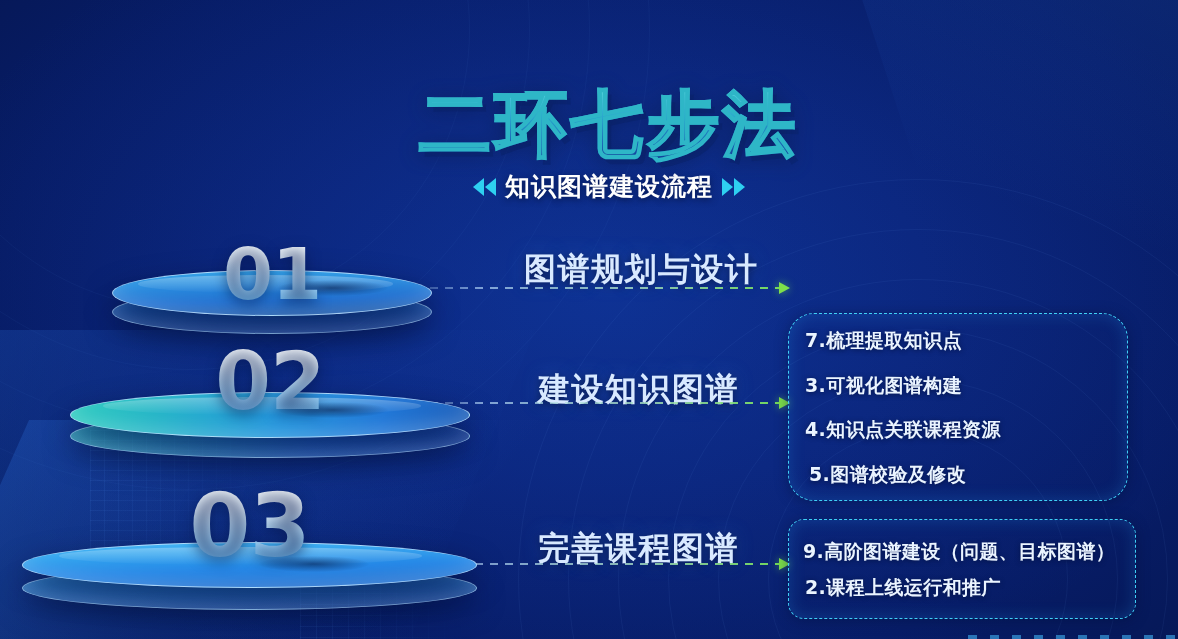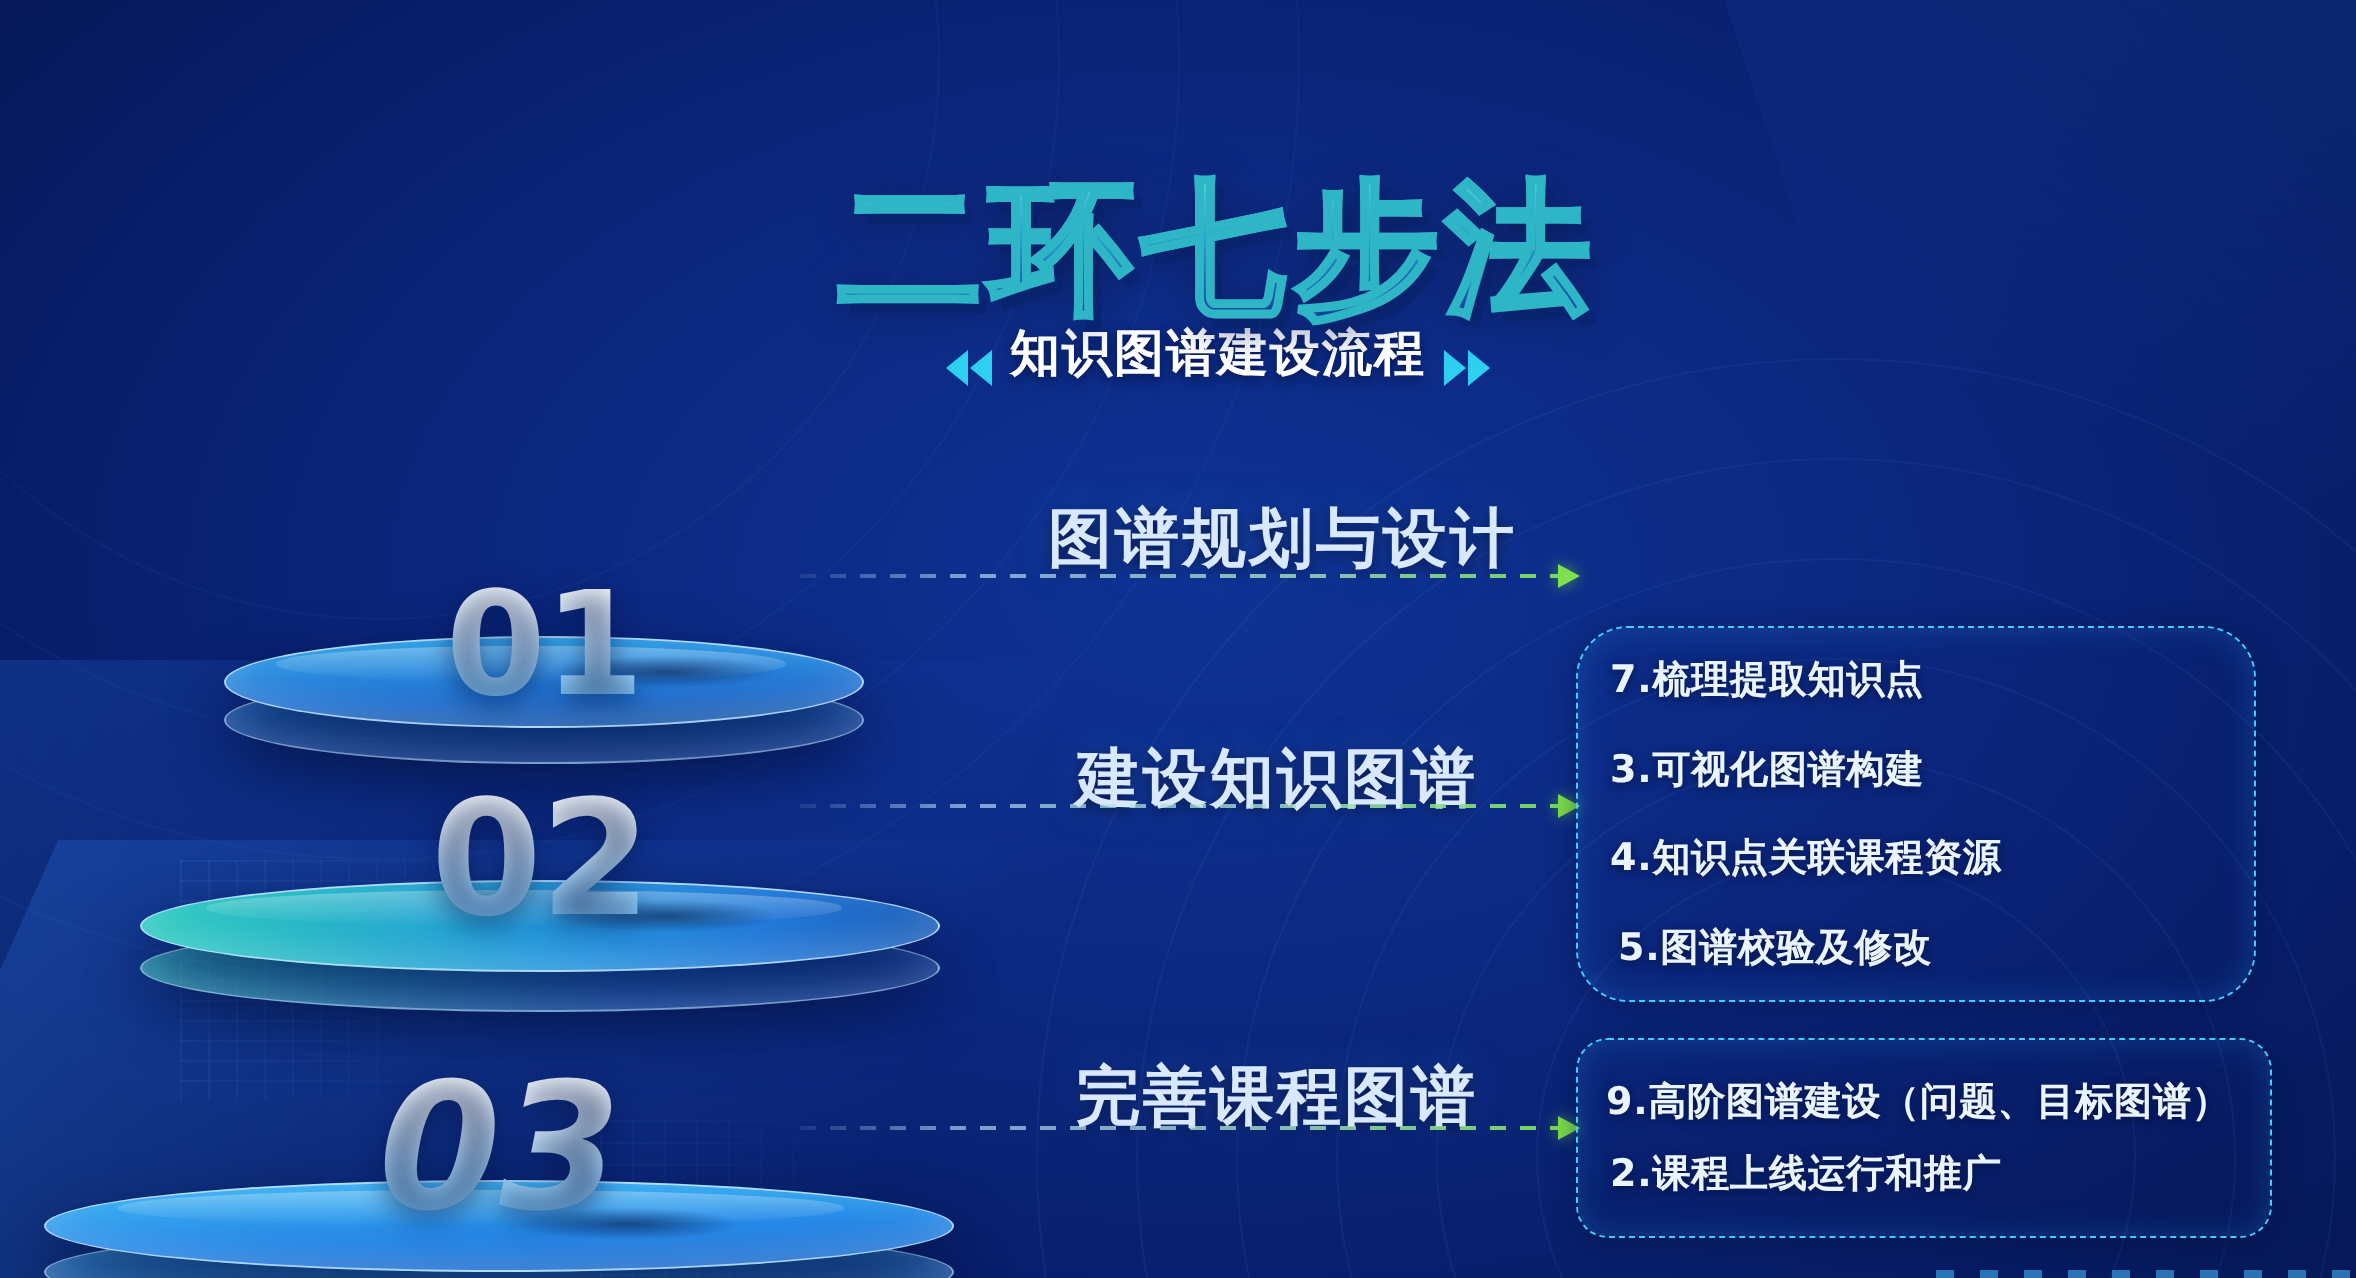--- a/index.html
+++ b/index.html
@@ -111,41 +111,41 @@
   .title-ghost {
     position:absolute; left:0; top:0; right:0;
     font-size:72px; font-weight:bold; letter-spacing:4px; line-height:1;
     color:rgba(10,34,110,.55);
     -webkit-text-stroke:0px transparent;
     transform:translate(5px,6px);
     z-index:-1;
     font-family:"DejaVu Sans","Liberation Sans",sans-serif;
   }
   .sub-row {
-    margin-top:0;
-    display:flex; align-items:flex-end; justify-content:center; gap:9px;
+    margin-top:10px;
+    display:flex; align-items:center; justify-content:center; gap:9px;
   }
   .subtitle {
     font-size:25px; font-weight:bold; letter-spacing:1px;
     color:#ffffff;
     text-shadow:0 2px 6px rgba(5,20,70,.9);
     font-family:"DejaVu Sans","Liberation Sans",sans-serif;
   }
   .arrows { display:flex; gap:1px; }
   .arrows i {
     width:0; height:0; display:block;
     border-top:9px solid transparent;
     border-bottom:9px solid transparent;
   }
   .arrows.left i  { border-right:11px solid #2ed0f0; }
   .arrows.right i { border-left:11px solid #2ed0f0; }
 
   
   .rows { position:absolute; inset:0; z-index:5; }
-  .row { position:absolute; left:0; right:0;margin-top:48px; }
+  .row { position:absolute; left:0; right:0; }
   .row-1 { top:228px; height:110px; }
   .row-2 { top:348px; height:120px; }
   .row-3 { top:498px; height:130px; }
 
   
   .disc-zone { position:absolute; }
   .disc-1 { left:112px; top:12px;  width:320px; height:92px; }
   .disc-2 { left:70px;  top:10px;  width:400px; height:100px; }
   .disc-3 { left:22px;  top:10px;  width:455px; height:108px; }
 
@@ -155,21 +155,21 @@
     letter-spacing:-1px;
     background:linear-gradient(180deg,#ffffff 0%, #e8f5ff 30%, #9ed5fb 70%, #66bdf6 100%);
     -webkit-background-clip:text; background-clip:text;
     color:transparent;
     text-shadow:0 4px 14px rgba(3,20,70,.55);
     z-index:3;
     font-family:"DejaVu Sans","Liberation Sans",sans-serif;
   }
   .disc-1 .disc-num { top:-2px; font-size:72px; }
   .disc-2 .disc-num { top:-16px; font-size:80px; }
-  .disc-3 .disc-num { top:-26px; font-size:88px;font-style:italic; }
+  .disc-3 .disc-num { top:-26px; font-size:88px; }
 
   .plate {
     position:absolute; left:0; right:0;
     border-radius:50%;
     border:1.6px solid rgba(200,232,255,.82);
     box-shadow:0 10px 28px rgba(2,14,55,.55), inset 0 -6px 16px rgba(255,255,255,.18);
   }
   .plate-top { height:46px; z-index:2; }
   .plate-bot { height:44px; z-index:1; background:transparent;
                border:1.6px solid rgba(190,226,255,.70); }

